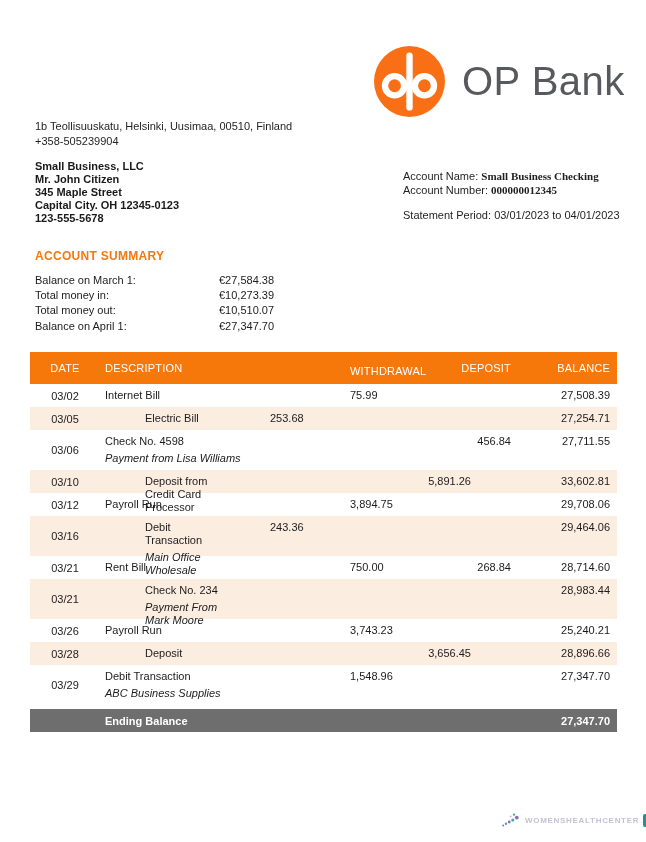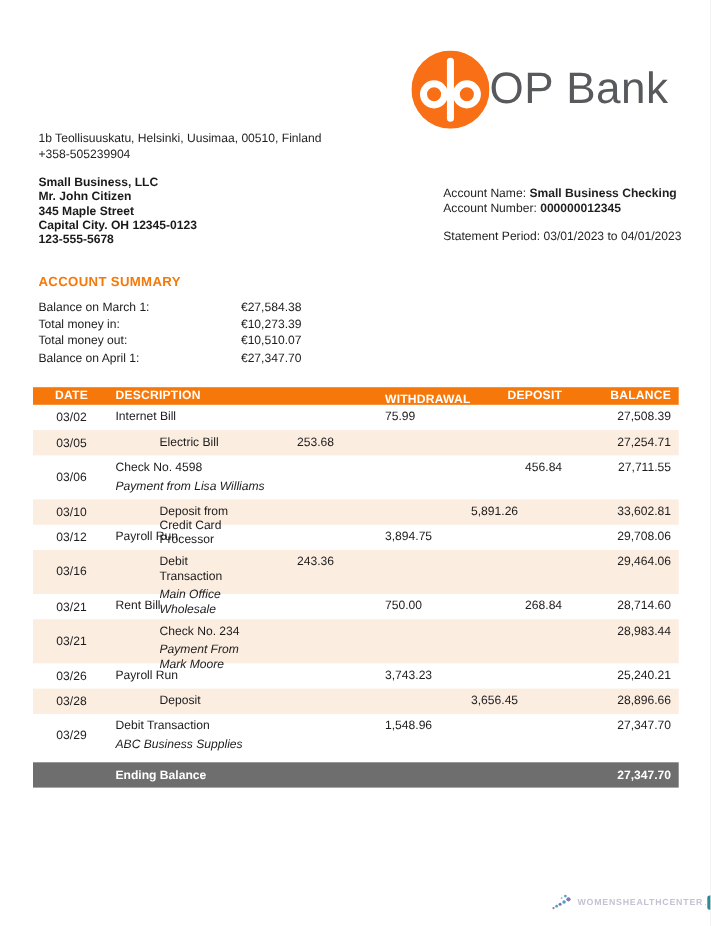--- a/index.html
+++ b/index.html
@@ -3,44 +3,44 @@
 <meta charset="utf-8">
 <style>
   * { margin:0; padding:0; box-sizing:border-box; }
   html,body { background:#e8e8e8; }
   .page {
     position:relative; width:646px; height:842px; background:#ffffff;
     font-family:"Liberation Sans", sans-serif; color:#1c1c1c;
     margin:0 auto; overflow:hidden;
   }
   
-  .logo { position:absolute; left:374px; top:46px; display:flex; align-items:center; }
+  .logo { position:absolute; left:374px; top:46px; display:flex; align-items:center; gap:17px; }
   .logo-mark { width:71px; height:71px; display:block; }
   .logo-text { font-size:40px; font-weight:400; color:var(--logo-text-gray,#58595C); letter-spacing:0.5px; }
   
   .bank-address { position:absolute; left:35px; top:119px; font-size:11px; line-height:15px; color:#1f1f1f; }
   .customer { position:absolute; left:35px; top:160px; font-size:11px; line-height:13px; font-weight:bold; color:#1a1a1a; }
   .account-info { position:absolute; left:403px; top:170px; font-size:11px; line-height:13.5px; color:#1f1f1f; }
-  .account-info .val { font-weight:bold; }
+  .account-info .val { font-weight:bold;font-family:Liberation Serif, serif; }
   .period-line { margin-top:12px; }
   
   .summary-title { position:absolute; left:35px; top:249px; font-size:12px; font-weight:bold;
     color:var(--summary-orange,#F4790B); letter-spacing:0.3px; }
   .summary { position:absolute; left:35px; top:272px; font-size:11px; }
   .summary-row { display:flex; height:15.4px; align-items:center; }
   .summary-row .lbl { width:184px; }
   
   .txn-table { position:absolute; left:30px; top:352px; width:587px; font-size:11px; }
   .trow { display:flex; width:100%; }
   .c-date { width:70px; display:flex; align-items:center; justify-content:center; }
   .c-desc { flex:1; padding-left:5px; }
   .c-wd   { width:80px; text-align:left;  padding-top:5px; }
   .c-dep  { width:85px; text-align:right; padding-top:5px; padding-right:4px; }
   .c-bal  { width:102px; text-align:right; padding-top:5px; padding-right:7px; }
-  .thead { height:16px; background:var(--orange,#F7780A); color:#fff; font-weight:bold; letter-spacing:0.2px;justify-content:space-between; }
+  .thead { height:32px; background:var(--orange,#F7780A); color:#fff; font-weight:normal; letter-spacing:0.2px;justify-content:space-between; }
   .thead .c-desc, .thead .c-wd { display:flex; align-items:center; }
   .thead .c-dep, .thead .c-bal { display:flex; align-items:center; justify-content:flex-end; padding-top:0; }
   .thead .c-date { padding-top:0; }
   .prev-row { margin-top:3px; height:19px; background:var(--amber,#FCB32A); color:#fff; font-weight:bold; }
   .prev-row .c-desc { display:flex; align-items:center; }
   .prev-row .c-bal { display:flex; align-items:center; justify-content:flex-end; padding-top:0; }
   .row { height:23px; }
   .row.tall { height:40px; }
   .row.alt { background:var(--peach,#FCEDE1);gap:40px; }
   .desc-main { padding-top:5px; line-height:13px; }

